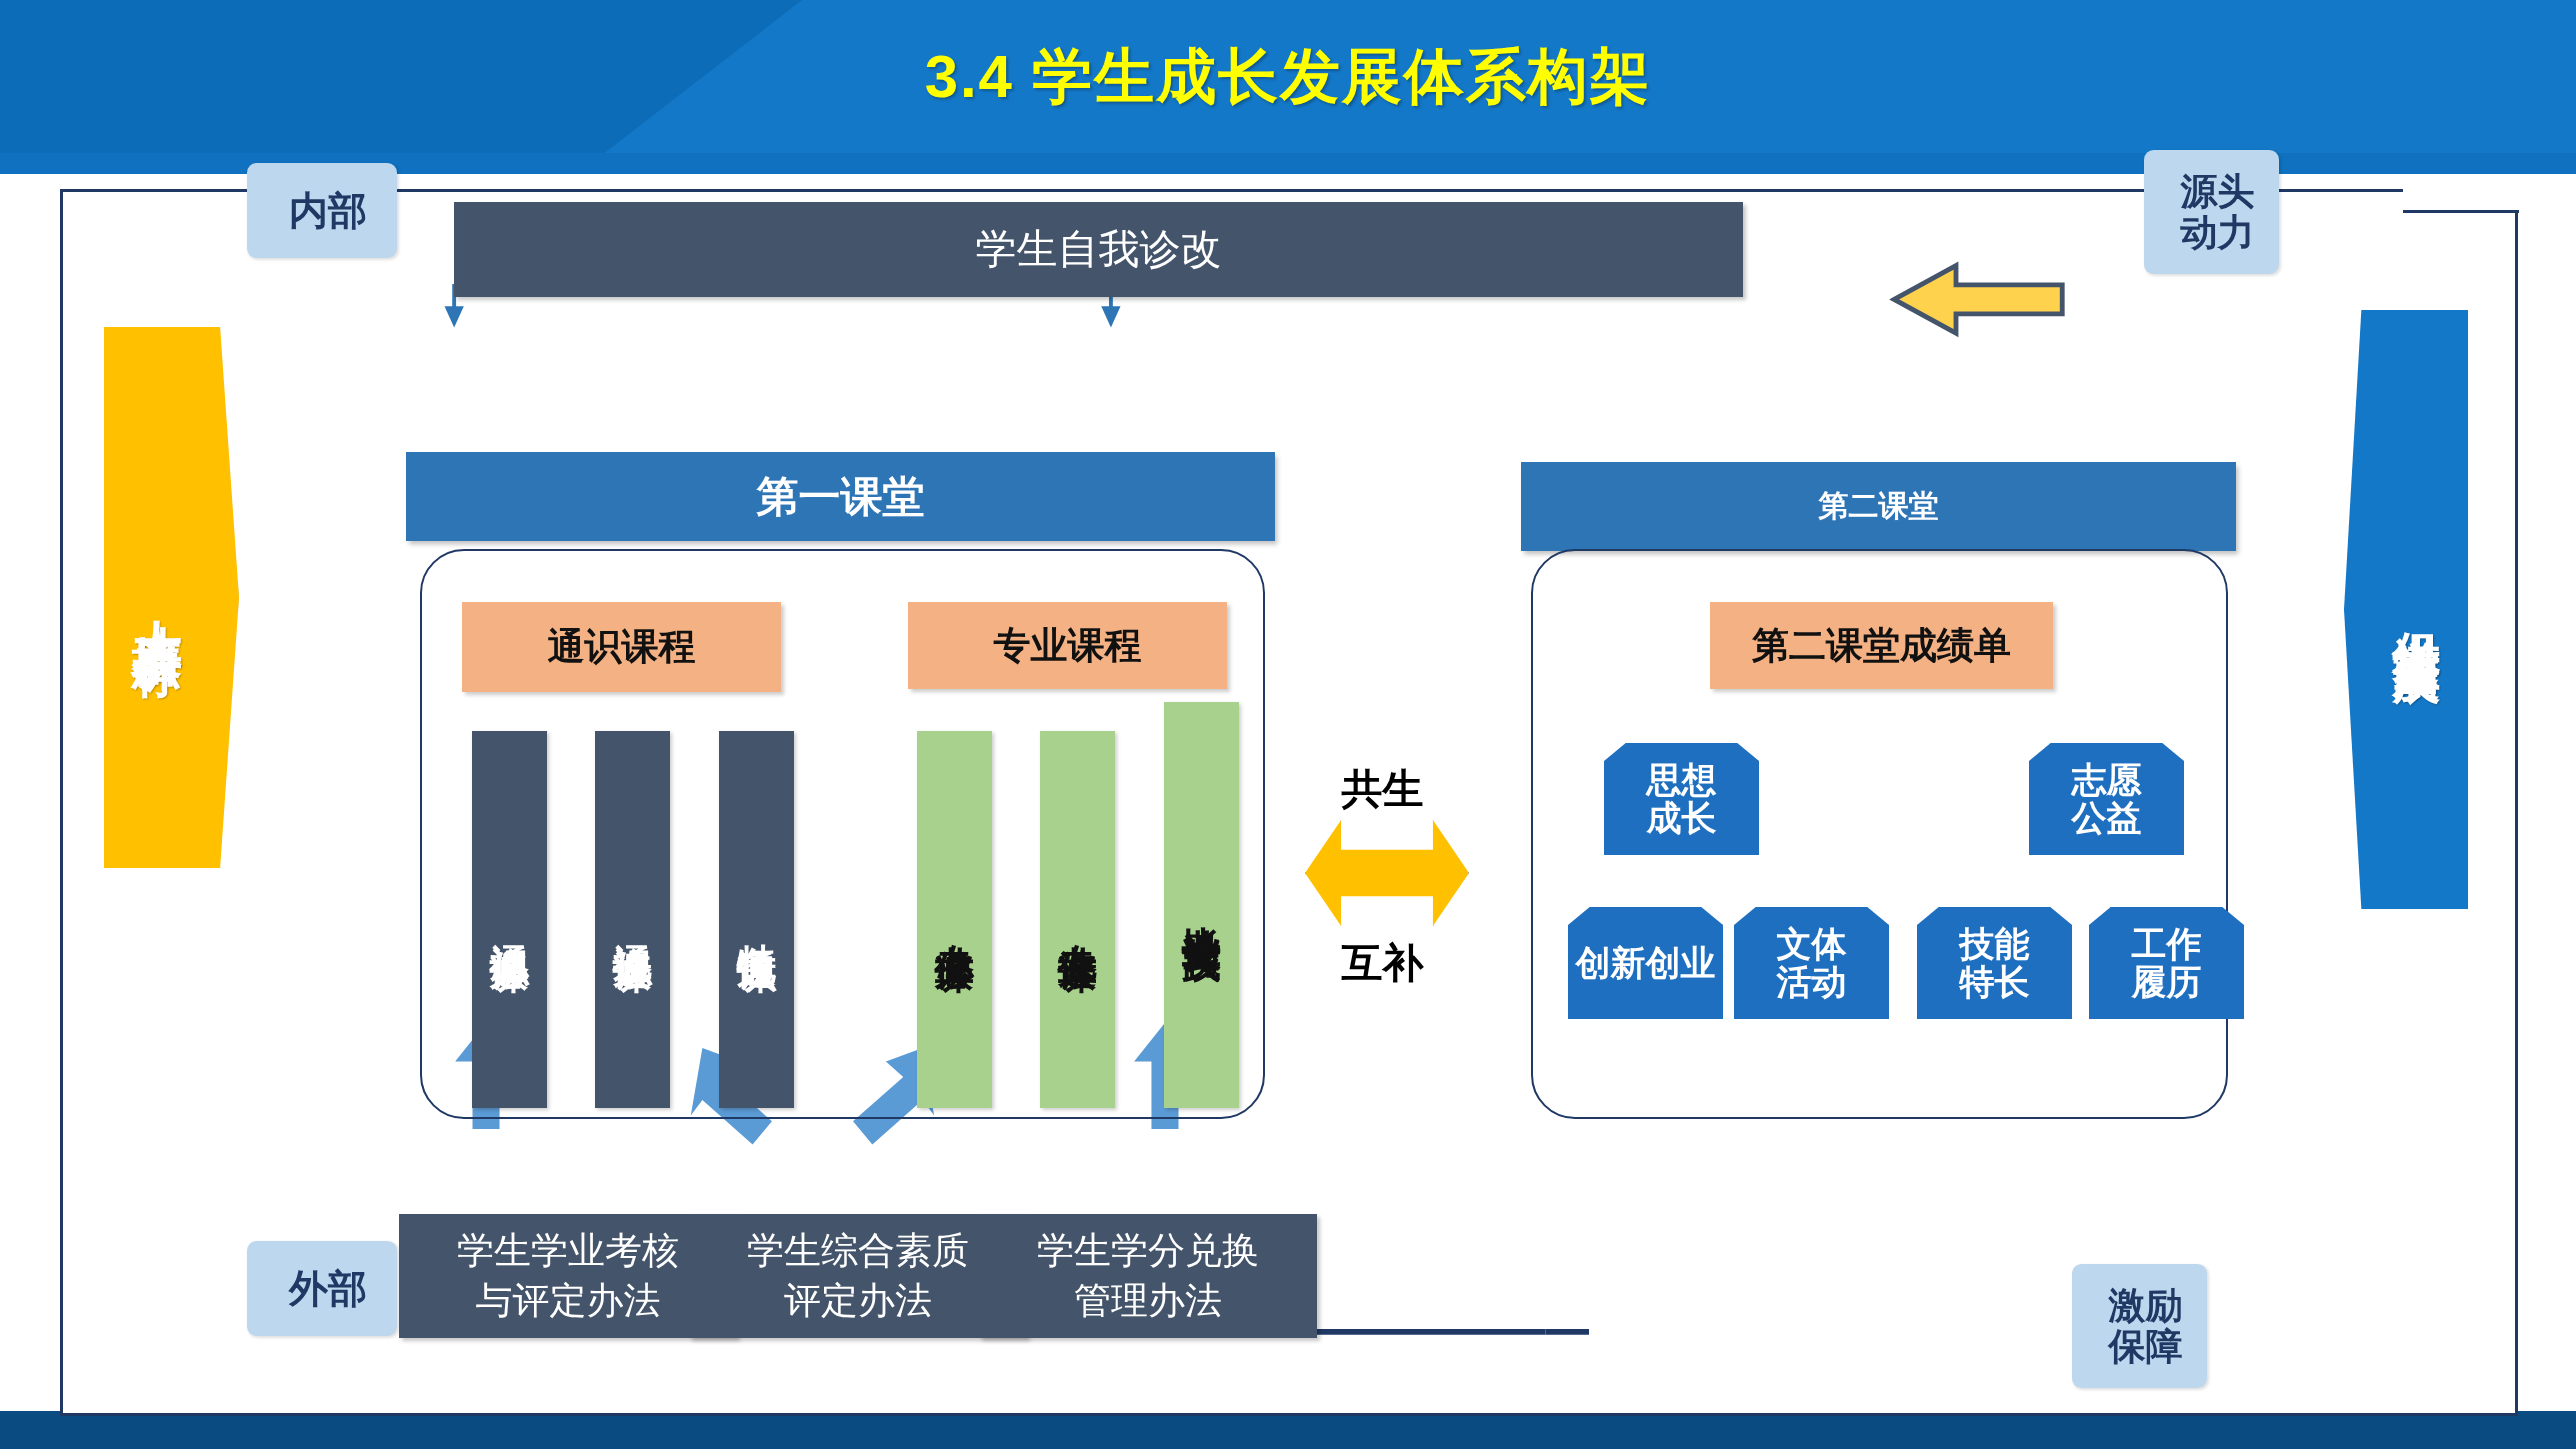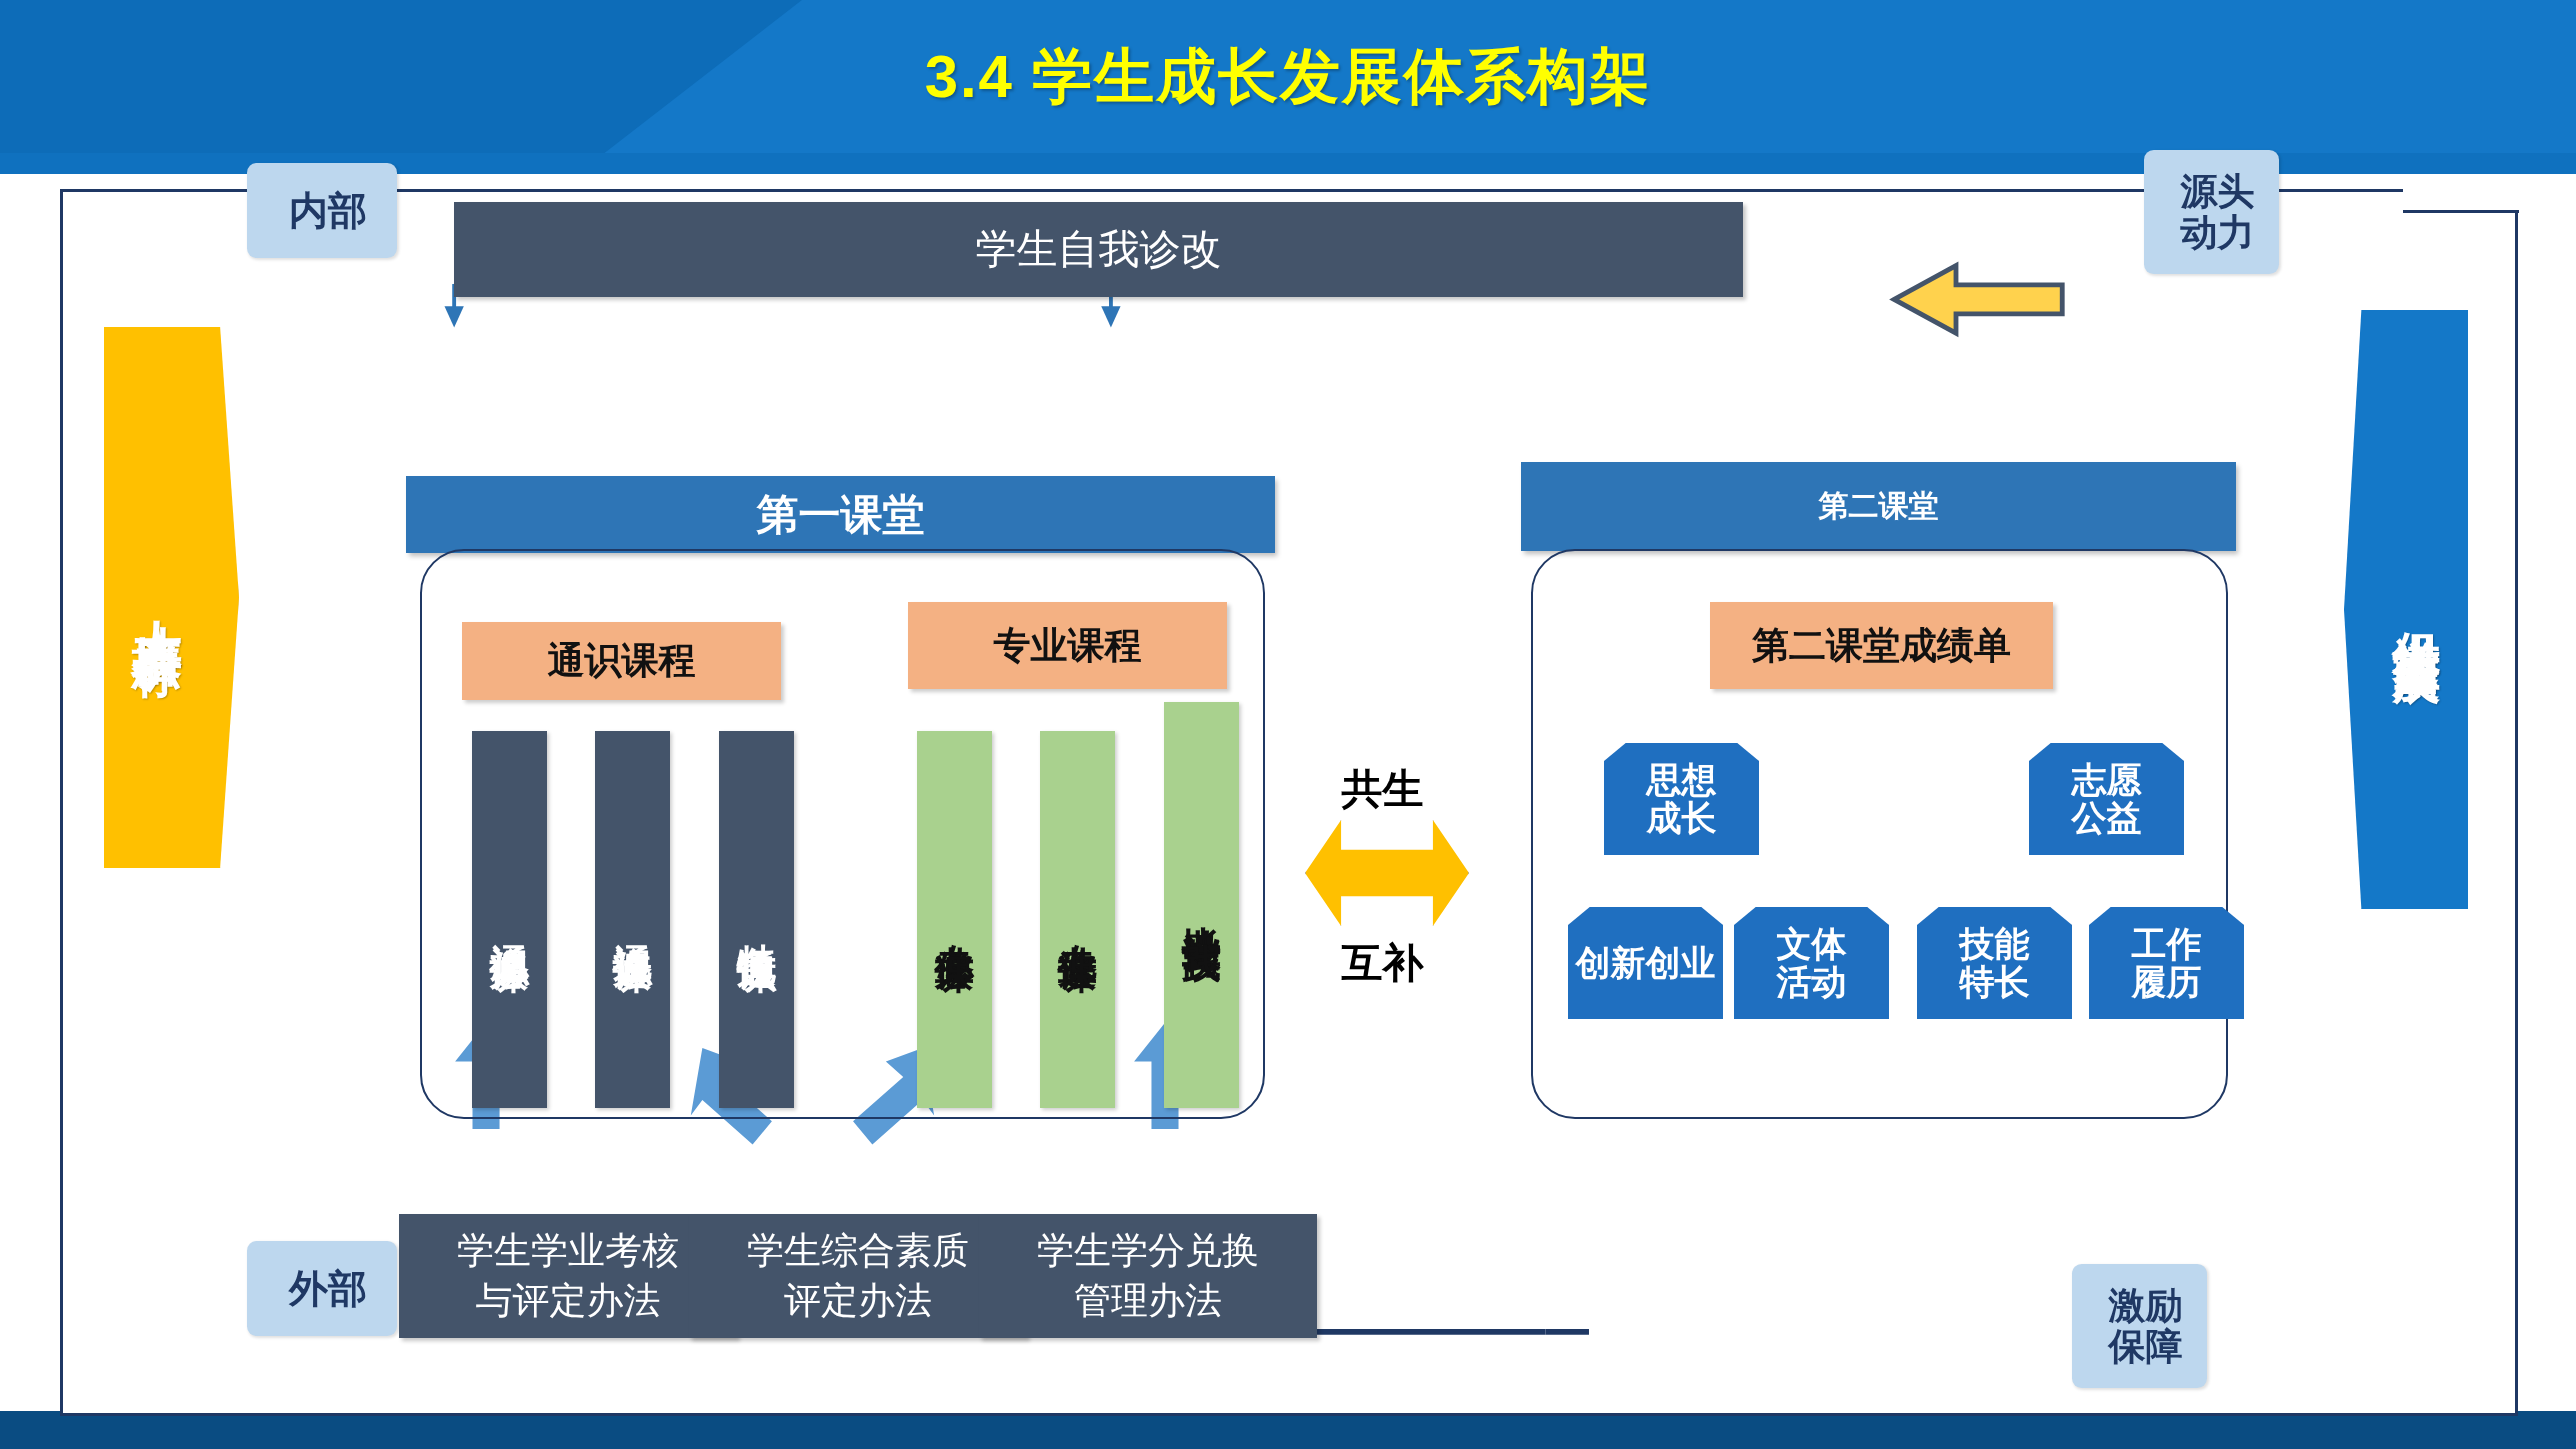--- a/index.html
+++ b/index.html
@@ -236,26 +236,26 @@
   </div>
 
   <div class="chevron-left" style="left:41px; top:135px; width:135px; height:541px;">
     <span class="vtext" style="font-size:50px;">人才培养目标</span>
   </div>
 
   <div class="chevron-right" style="left:2281px; top:118px; width:124px; height:599px;">
     <span class="vtext" style="font-size:48px;">促进学生全面发展</span>
   </div>
 
-  <div class="bluebar" style="left:343px; top:284px; width:869px; height:77px; font-size:42px;">
+  <div class="bluebar" style="left:343px; top:260px; width:869px; height:89px; font-size:42px;">
     <span>第一课堂</span>
   </div>
   <div class="rounded-region" style="left:357px; top:357px; width:845px; height:570px;"></div>
 
-  <div class="orangebox" style="left:399px; top:410px; width:319px; height:78px; font-size:37px;margin-top:20px;">
+  <div class="orangebox" style="left:399px; top:410px; width:319px; height:90px; font-size:37px;">
     <span>通识课程</span>
   </div>
   <div class="orangebox" style="left:845px; top:410px; width:319px; height:87px; font-size:37px;">
     <span>专业课程</span>
   </div>
 
   <div class="vcol dark" style="left:409px; top:539px; width:75px; height:377px; font-size:39px;">
     <span>通识必修课</span>
   </div>
   <div class="vcol dark" style="left:532px; top:539px; width:75px; height:377px; font-size:39px;">

